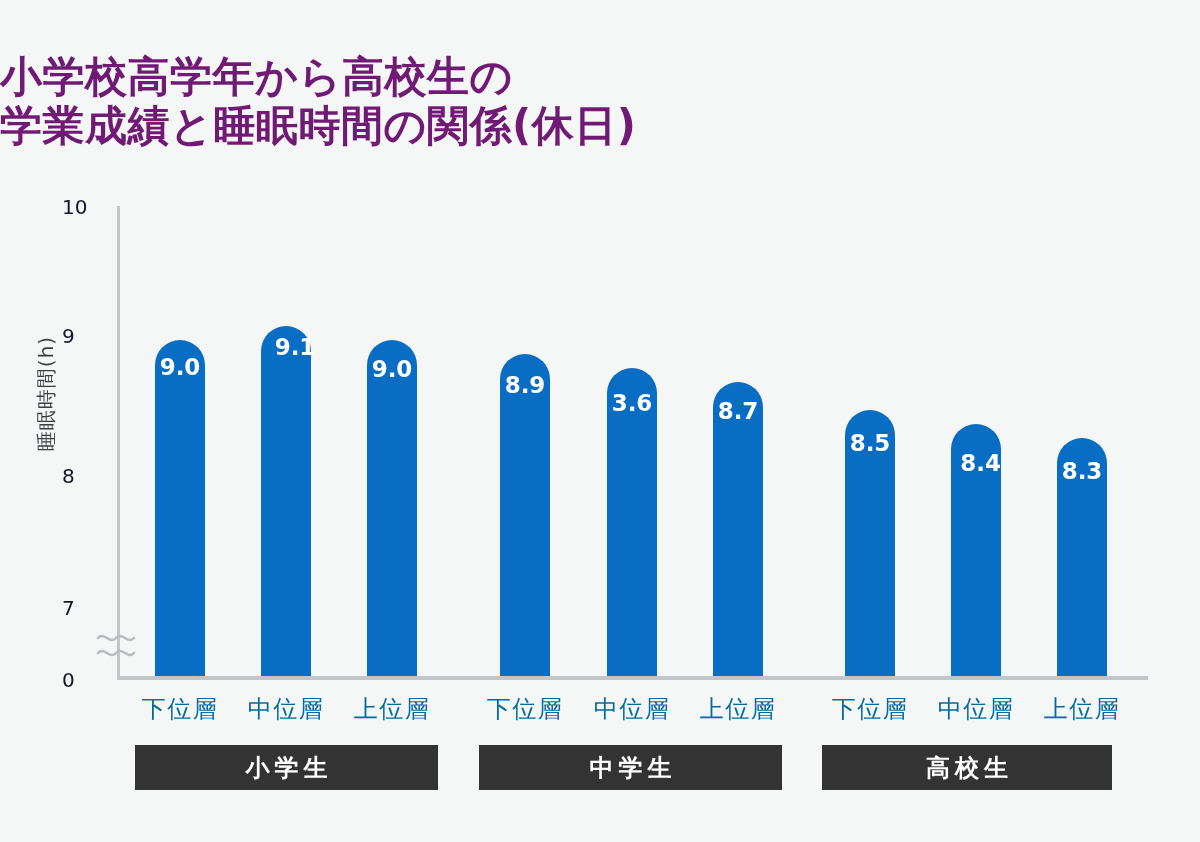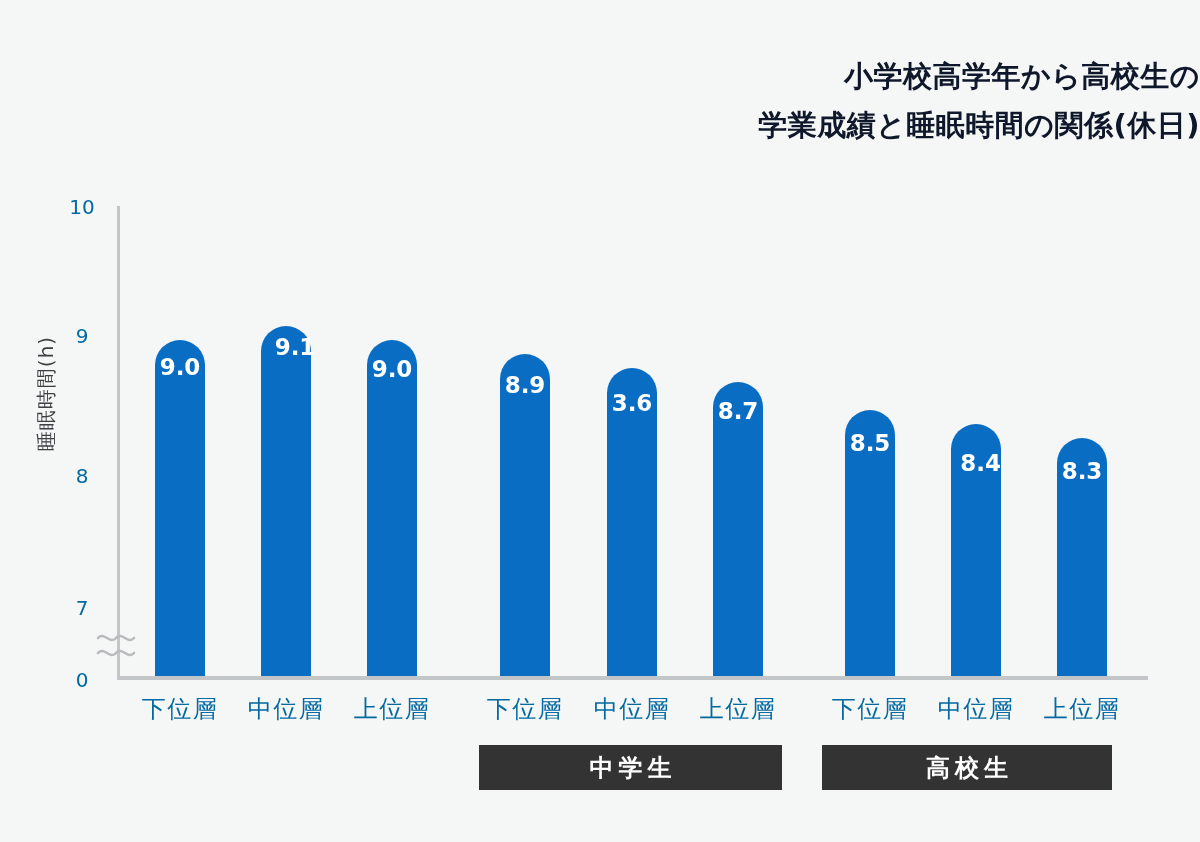--- a/index.html
+++ b/index.html
@@ -20,23 +20,23 @@
     width: 1200px;
     height: 842px;
   }
 
   
   .chart-title {
     position: absolute;
     left: 0;
     top: 52px;
     width: 1200px;
-    text-align: right;
-    color: #0f172a;
-    font-size: 29px;
+    text-align: left;
+    color: #701a75;
+    font-size: 42px;
     font-weight: bold;
     line-height: 49px;
     letter-spacing: 0.5px;
   }
   .chart-title .title-line {
     display: block;
   }
 
   
   .plot-area {
@@ -63,22 +63,22 @@
     top: 676px;
     width: 1031px;
     height: 4px;
     background: #c3c6c8;
   }
 
   
   .y-tick {
     position: absolute;
     width: 40px;
-    text-align: center;
-    color: #0369a1;
+    text-align: left;
+    color: #0f172a;
     font-size: 20px;
     line-height: 20px;
   }
 
   
   .axis-break {
     position: absolute;
     left: 96px;
     top: 626px;
     width: 44px;
@@ -207,20 +207,23 @@
     <div class="tier-label" style="left:337px; top:695px;">上位層</div>
 
     <div class="tier-label" style="left:470px; top:695px;">下位層</div>
     <div class="tier-label" style="left:577px; top:695px;">中位層</div>
     <div class="tier-label" style="left:683px; top:695px;">上位層</div>
 
     <div class="tier-label" style="left:815px; top:695px;">下位層</div>
     <div class="tier-label" style="left:921px; top:695px;">中位層</div>
     <div class="tier-label" style="left:1027px; top:695px;">上位層</div>
 
+    <div class="group-band" style="left:135px; width:303px;">
+      <span class="group-band-label">小学生</span>
+    </div>
     <div class="group-band" style="left:479px; width:303px;">
       <span class="group-band-label">中学生</span>
     </div>
     <div class="group-band" style="left:822px; width:290px;">
       <span class="group-band-label">高校生</span>
     </div>
 
   </div>
 </div>
 

